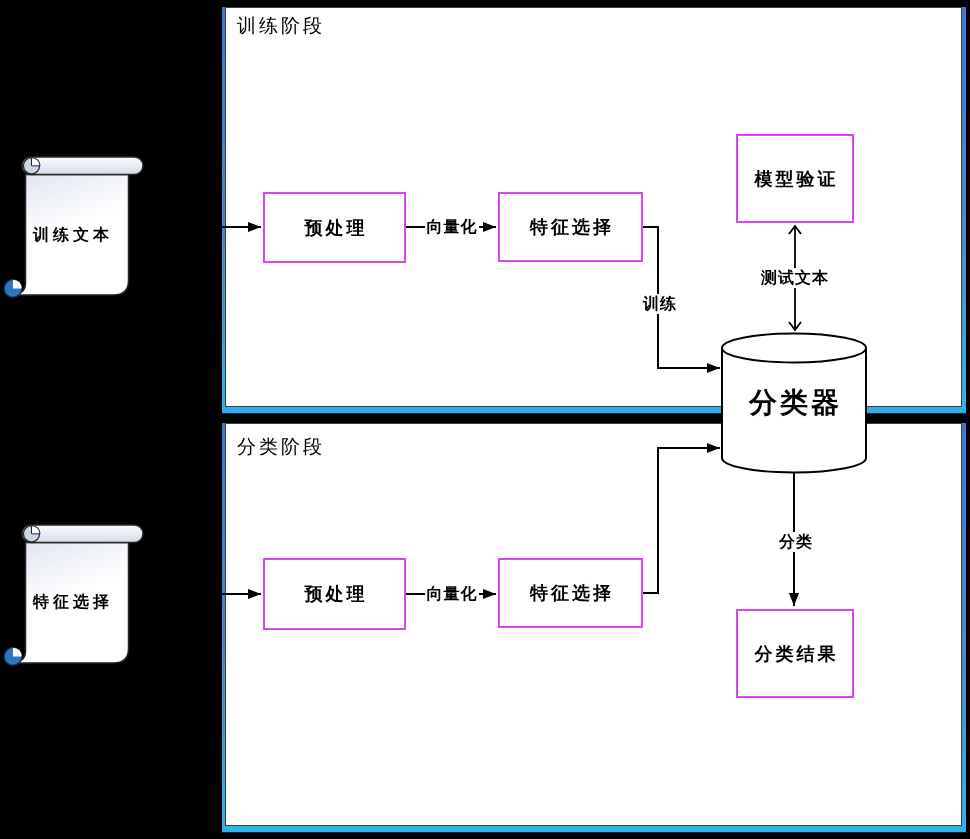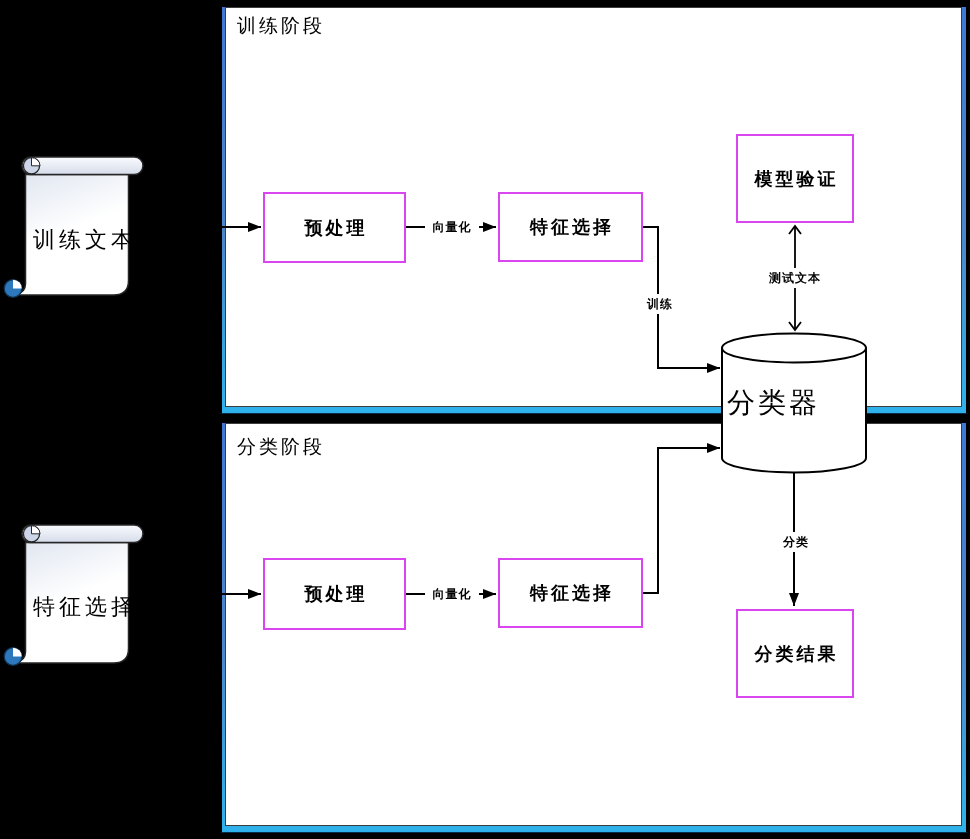--- a/index.html
+++ b/index.html
@@ -70,52 +70,52 @@
   #node-feature-train       { left: 498px; top: 192px; width: 145px; height: 70px; }
   #node-model-validation    { left: 736px; top: 134px; width: 118px; height: 89px; }
   #node-preprocess-classify { left: 263px; top: 558px; width: 143px; height: 72px; }
   #node-feature-classify    { left: 498px; top: 558px; width: 145px; height: 70px; }
   #node-classify-result     { left: 736px; top: 609px; width: 118px; height: 89px; }
 
   .edge-label {
     position: absolute;
     background: #fff;
     font-weight: bold;
-    font-size: 12px;
+    font-size: 16px;
     line-height: 20px;
     height: 20px;
     text-align: center;
     letter-spacing: 1px;
     white-space: nowrap;
     z-index: 4;
   }
   #label-vectorize-train    { left: 425px; top: 217px; width: 54px; }
   #label-train              { left: 640px; top: 294px; width: 40px; }
   #label-hyperparam         { left: 760px; top: 268px; width: 70px; }
   #label-vectorize-classify { left: 425px; top: 584px; width: 54px; }
   #label-classify           { left: 776px; top: 532px; width: 40px; }
 
   .scroll-label {
     position: absolute;
-    font-weight: normal;
-    font-size: 22px;
+    font-weight: bold;
+    font-size: 16px;
     letter-spacing: 4px;
     white-space: nowrap;
     z-index: 3;
   }
   #label-train-text { left: 33px; top: 225px; }
   #label-test-text  { left: 33px; top: 592px; }
 
   #label-classifier {
     position: absolute;
     left: 724px; top: 384px;
     width: 140px;
-    text-align: left;
+    text-align: center;
     font-size: 28px;
-    font-weight: 400;
+    font-weight: 700;
     letter-spacing: 3px;
     text-indent: 3px;
     white-space: nowrap;
     z-index: 3;
   }
 </style>
 </head>
 <body>
 
 <div id="stage">

